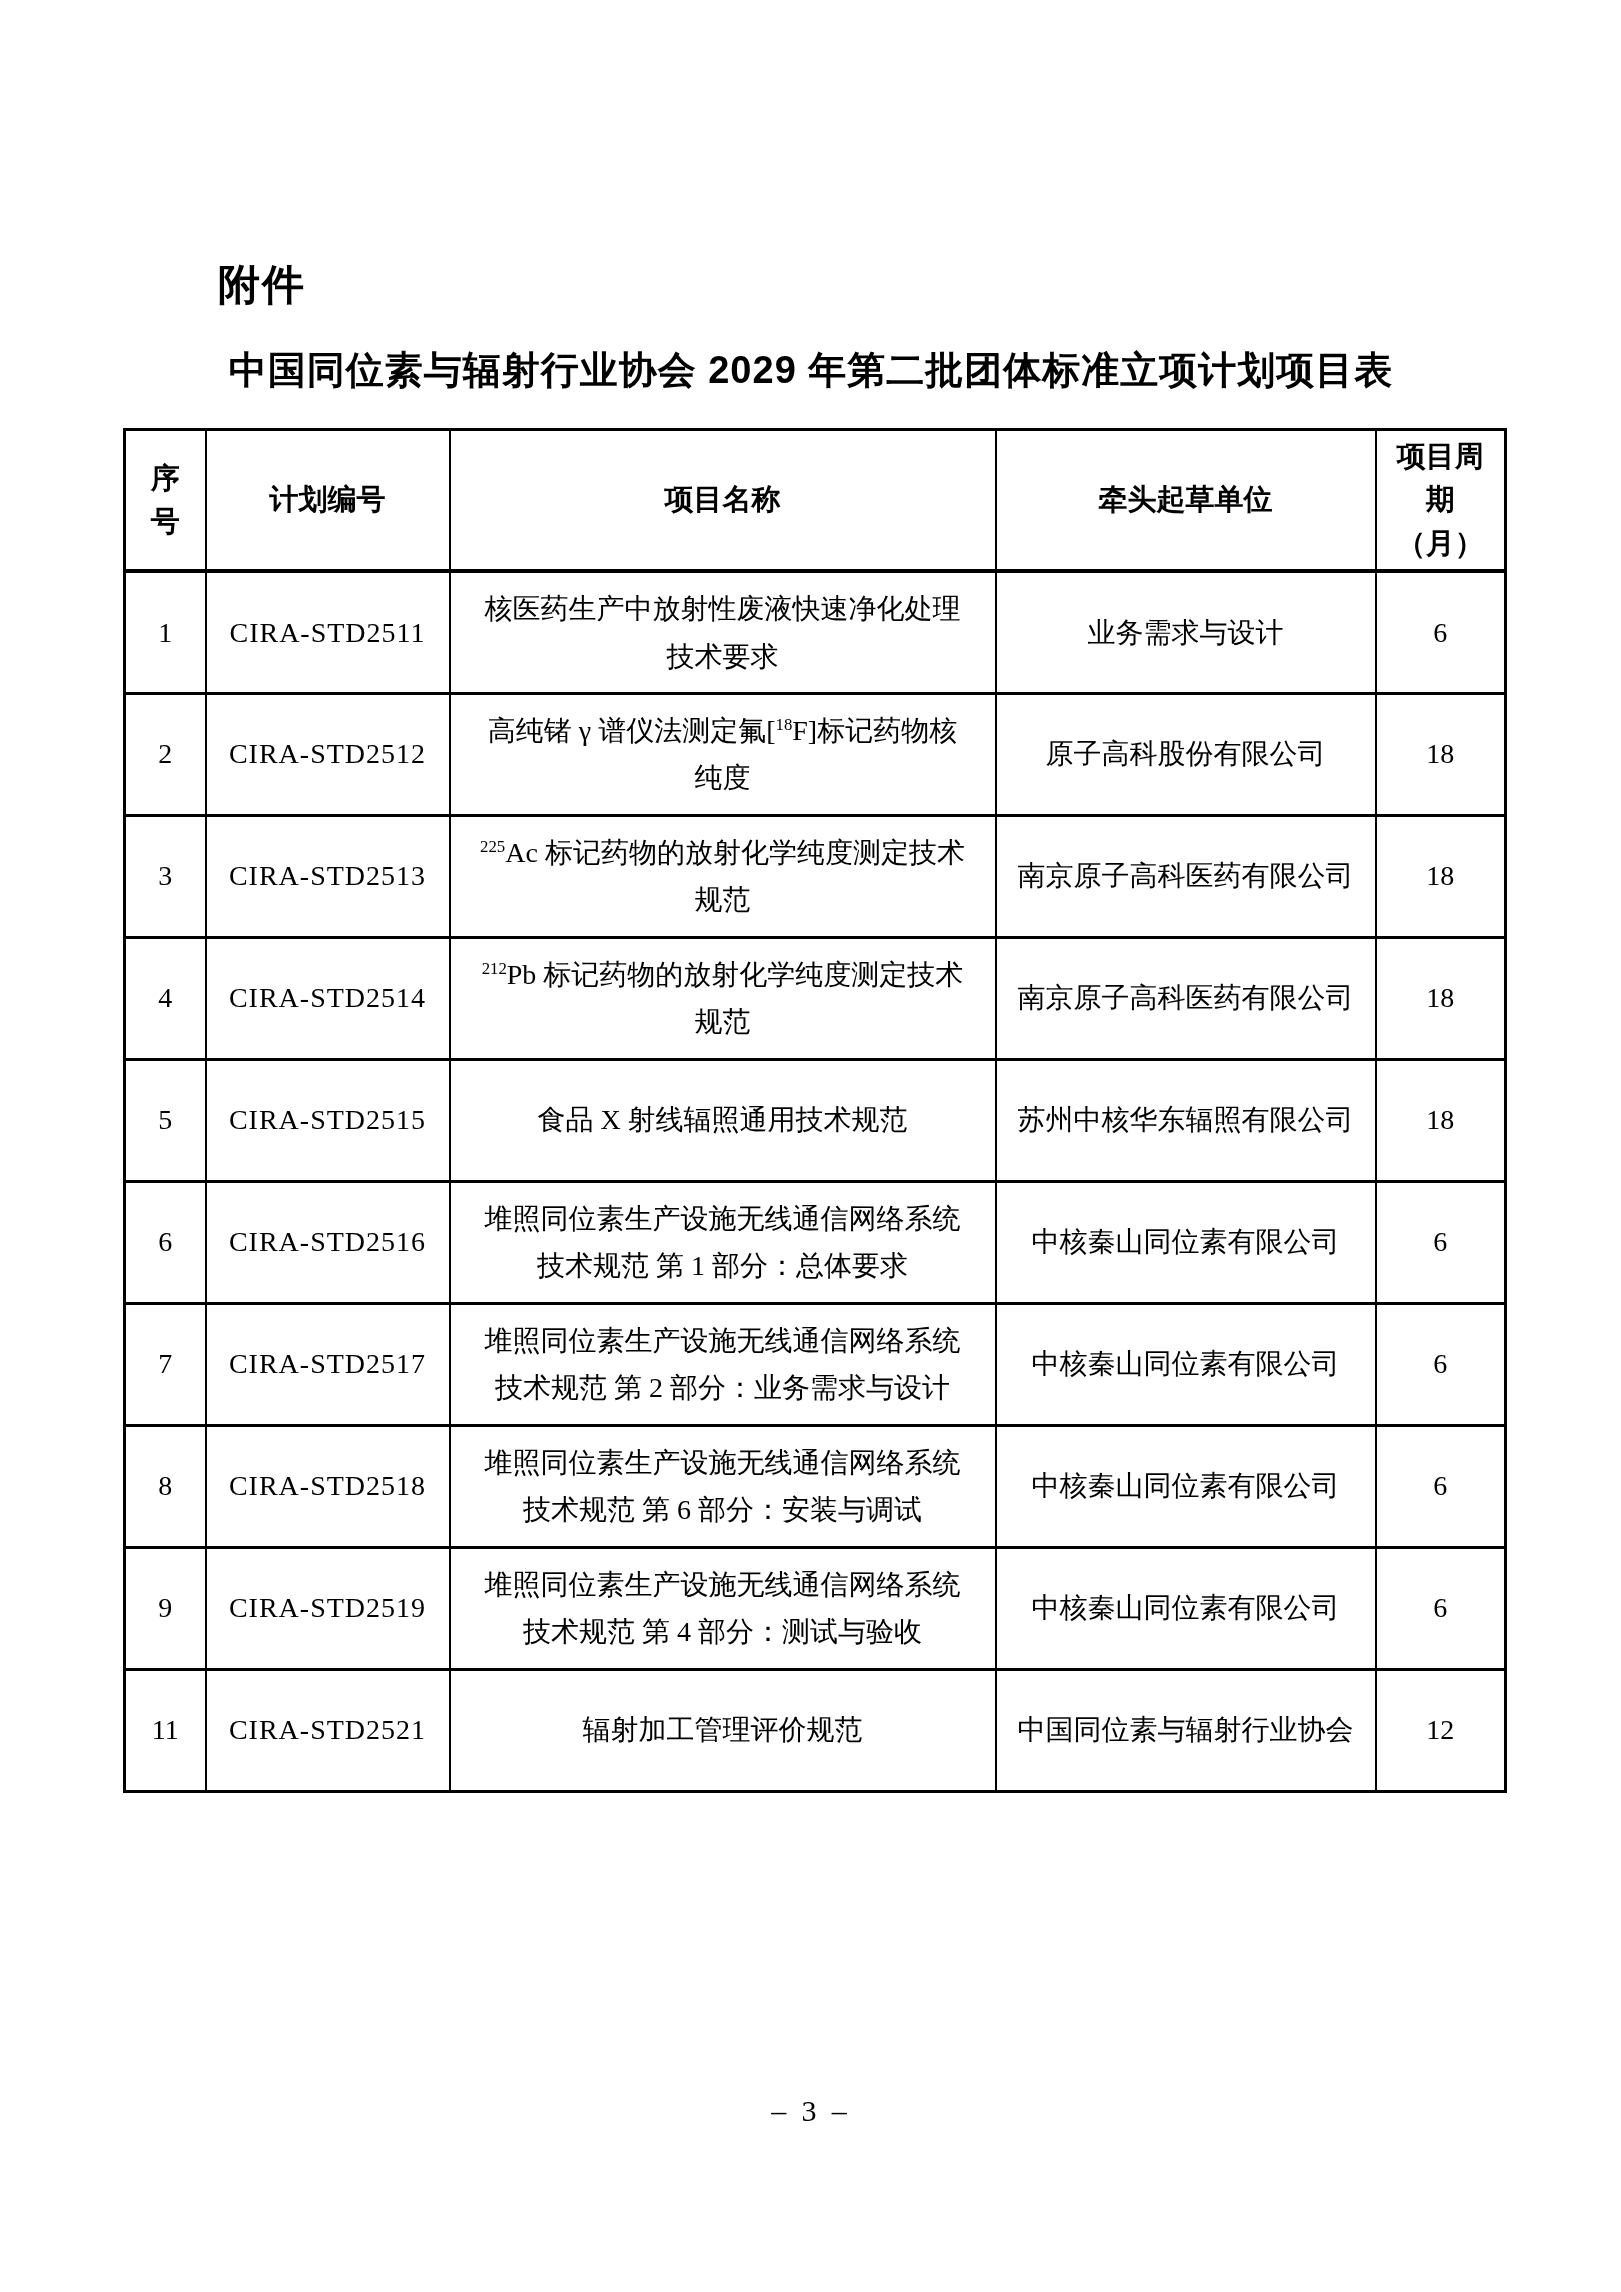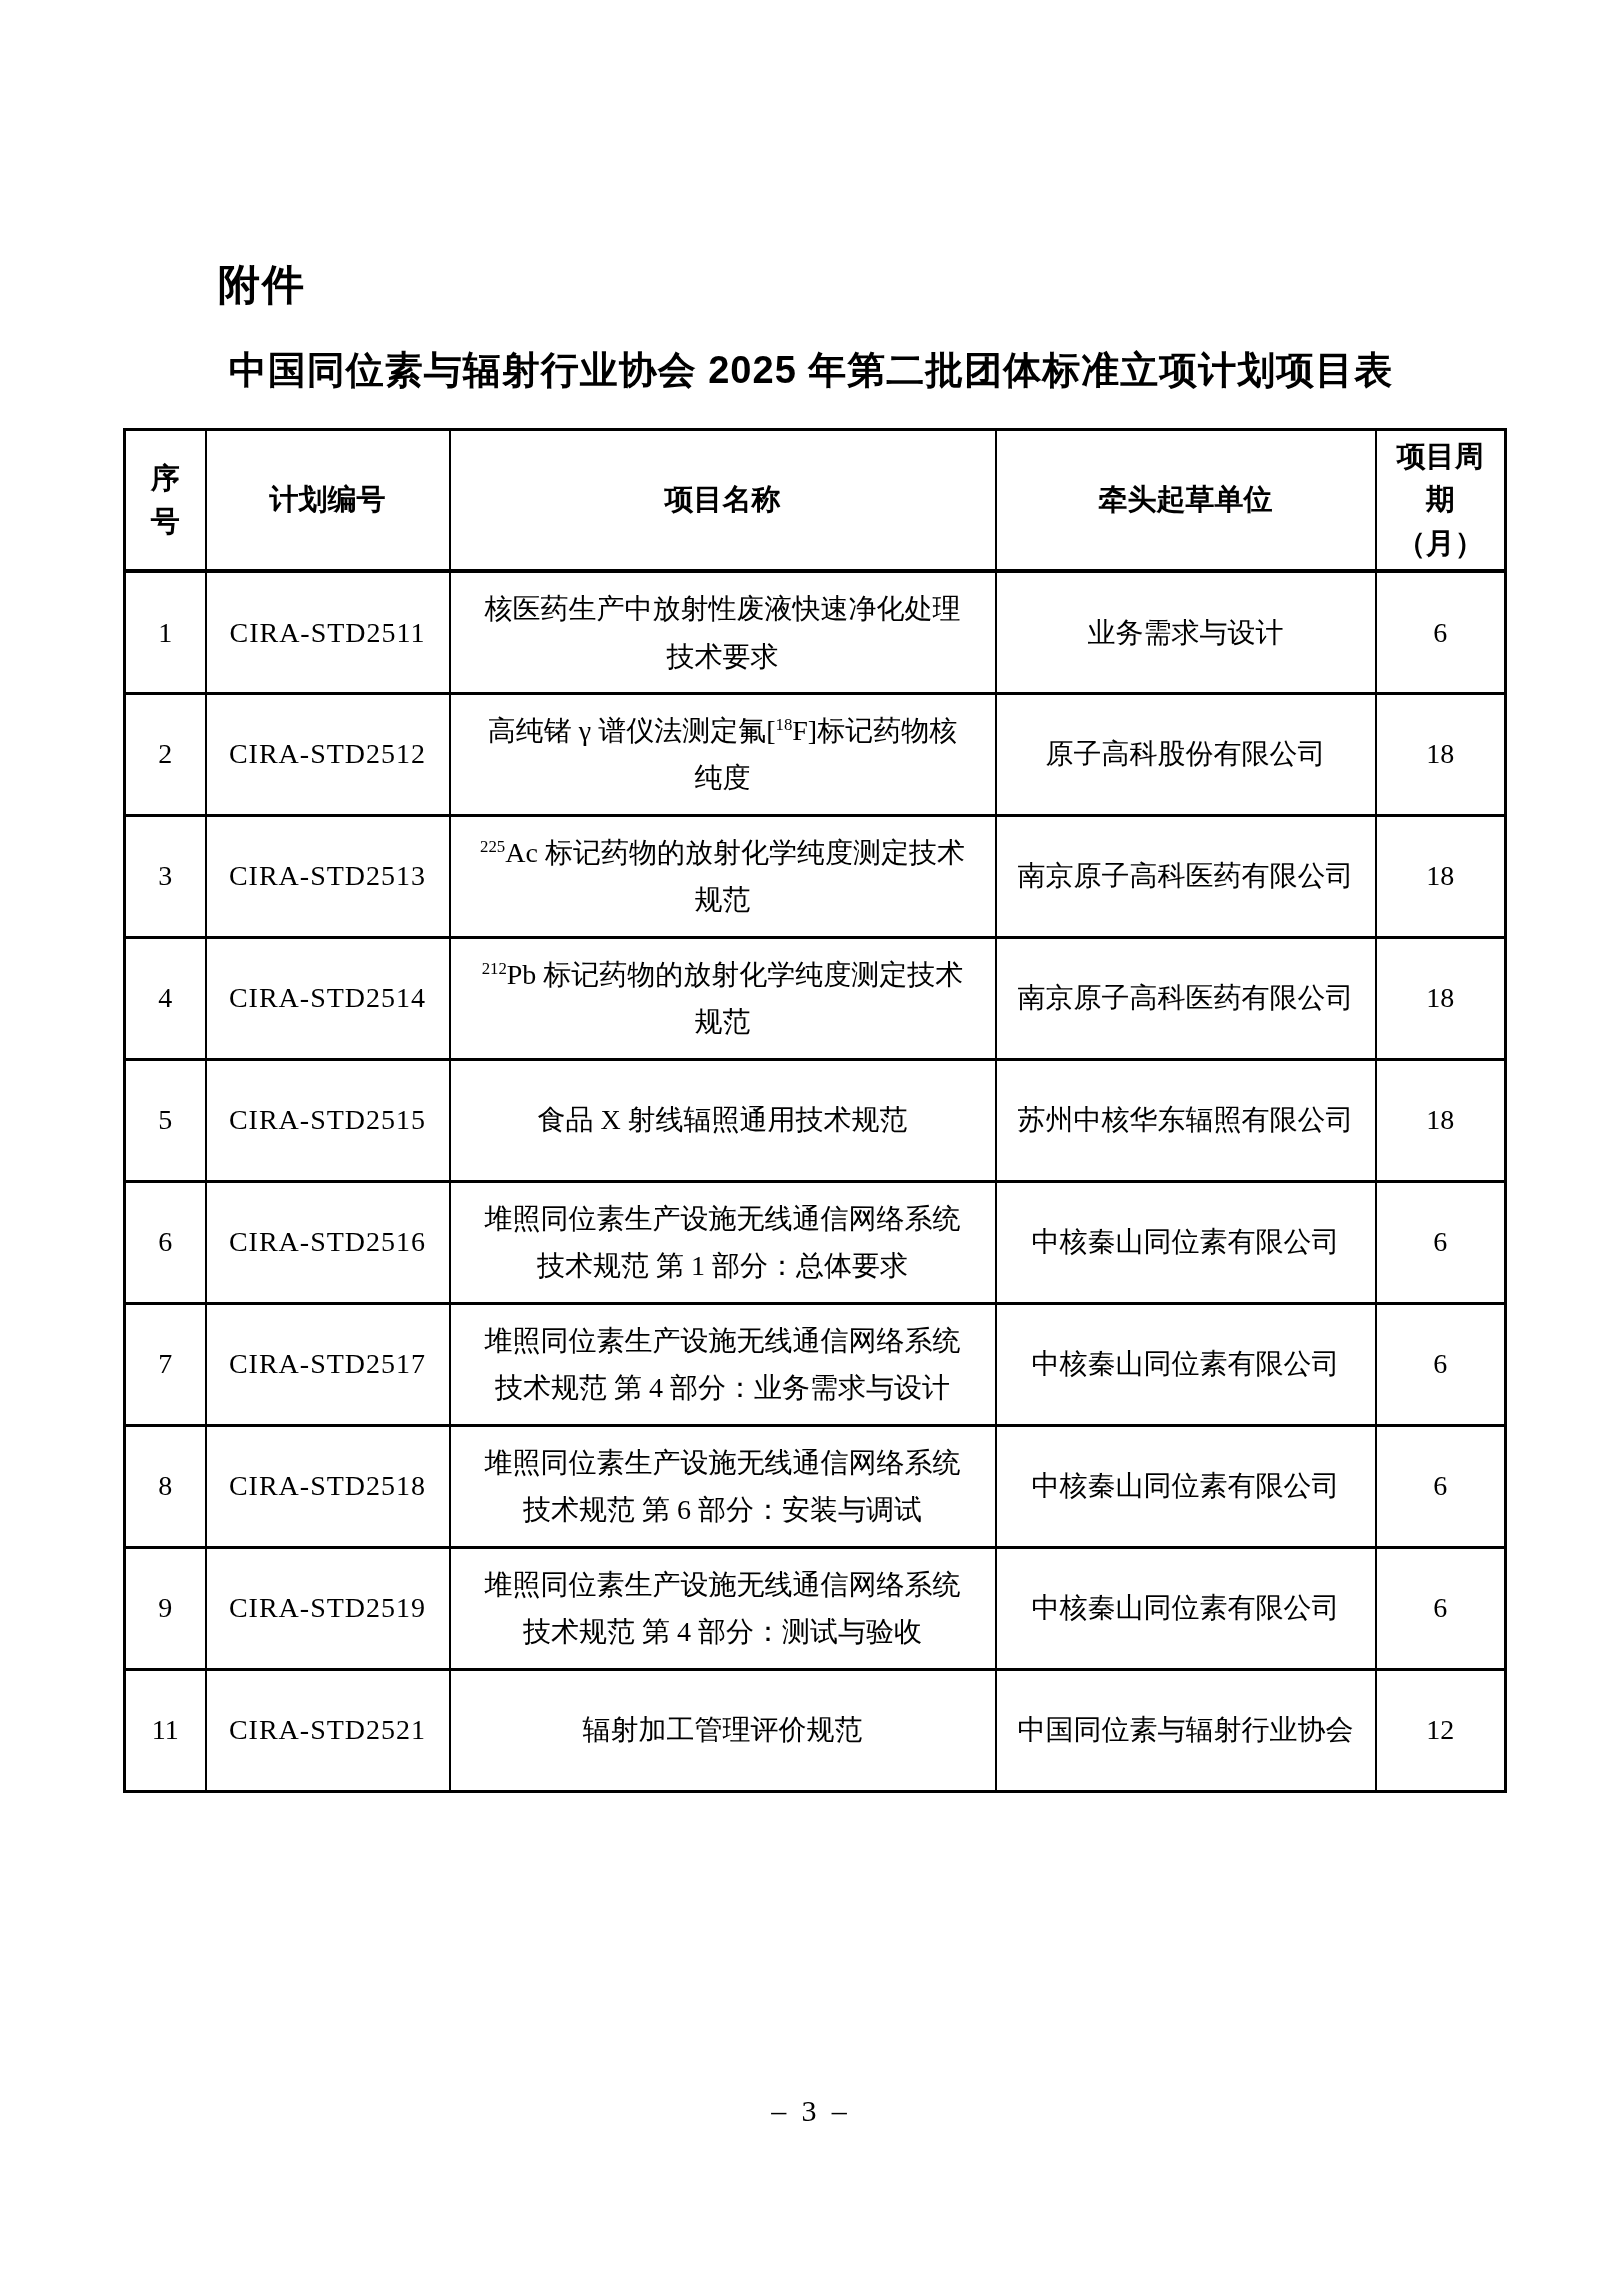--- a/index.html
+++ b/index.html
@@ -103,21 +103,21 @@
     letter-spacing:3.9px;
   }
 </style>
 </head>
 <body>
 
 <div class="page">
 
   <div class="attachment-label">附件</div>
 
-  <div class="doc-title">中国同位素与辐射行业协会 2025 年第二批团体标准立项计划项目表</div>
+  <div class="doc-title">中国同位素与辐射行业协会 2029 年第二批团体标准立项计划项目表</div>
 
   <table class="std-table">
     <colgroup>
       <col class="c1">
         <col class="c2">
         <col class="c3">
         <col class="c4">
         <col class="c5">
     </colgroup>
     <thead>
@@ -170,21 +170,21 @@
         <tr>
           <td class="cell-index">6</td>
           <td class="cell-plan-no">CIRA-STD2516</td>
           <td class="cell-project-name">堆照同位素生产设施无线通信网络系统技术规范 第 1 部分：总体要求</td>
           <td class="cell-lead-unit">中核秦山同位素有限公司</td>
           <td class="cell-cycle">6</td>
         </tr>
         <tr>
           <td class="cell-index">7</td>
           <td class="cell-plan-no">CIRA-STD2517</td>
-          <td class="cell-project-name">堆照同位素生产设施无线通信网络系统技术规范 第 4 部分：业务需求与设计</td>
+          <td class="cell-project-name">堆照同位素生产设施无线通信网络系统技术规范 第 2 部分：业务需求与设计</td>
           <td class="cell-lead-unit">中核秦山同位素有限公司</td>
           <td class="cell-cycle">6</td>
         </tr>
         <tr>
           <td class="cell-index">8</td>
           <td class="cell-plan-no">CIRA-STD2518</td>
           <td class="cell-project-name">堆照同位素生产设施无线通信网络系统技术规范 第 6 部分：安装与调试</td>
           <td class="cell-lead-unit">中核秦山同位素有限公司</td>
           <td class="cell-cycle">6</td>
         </tr>

